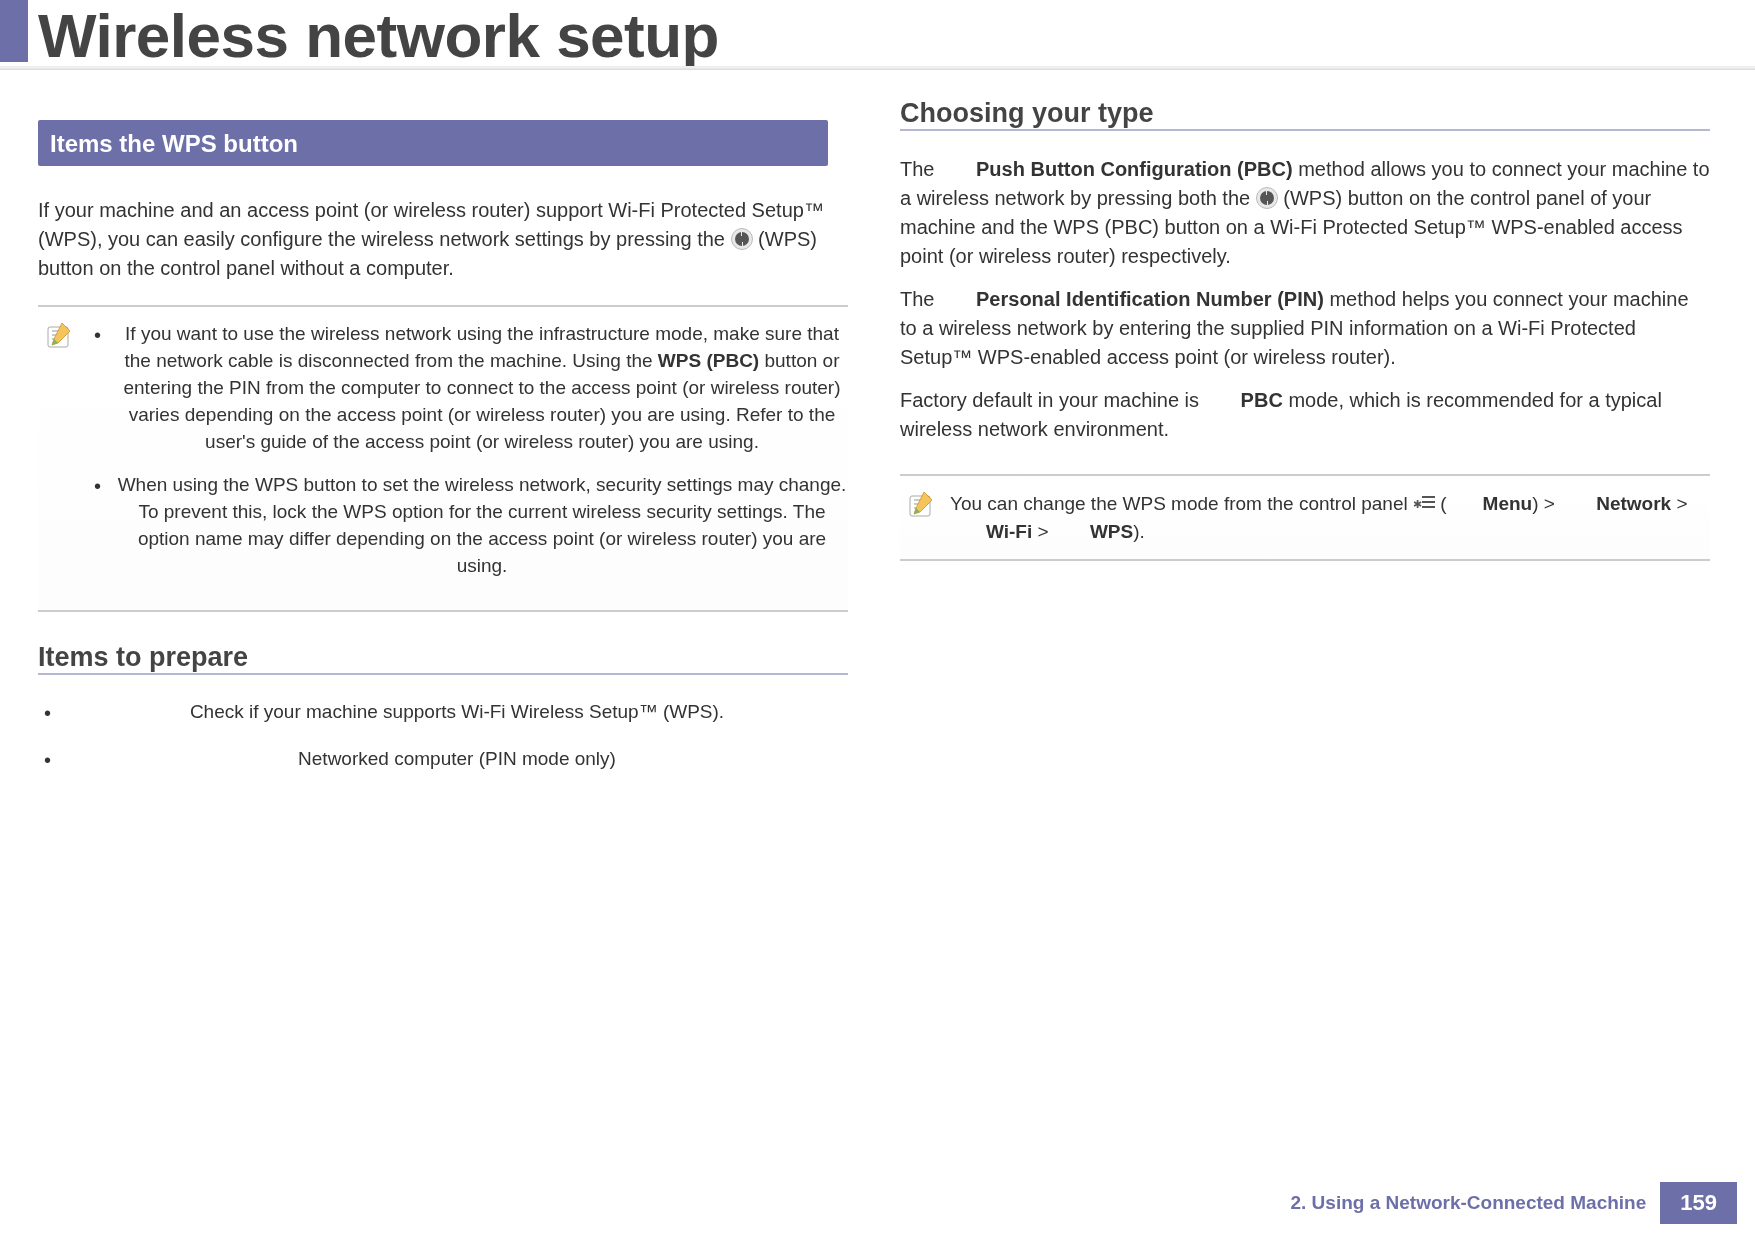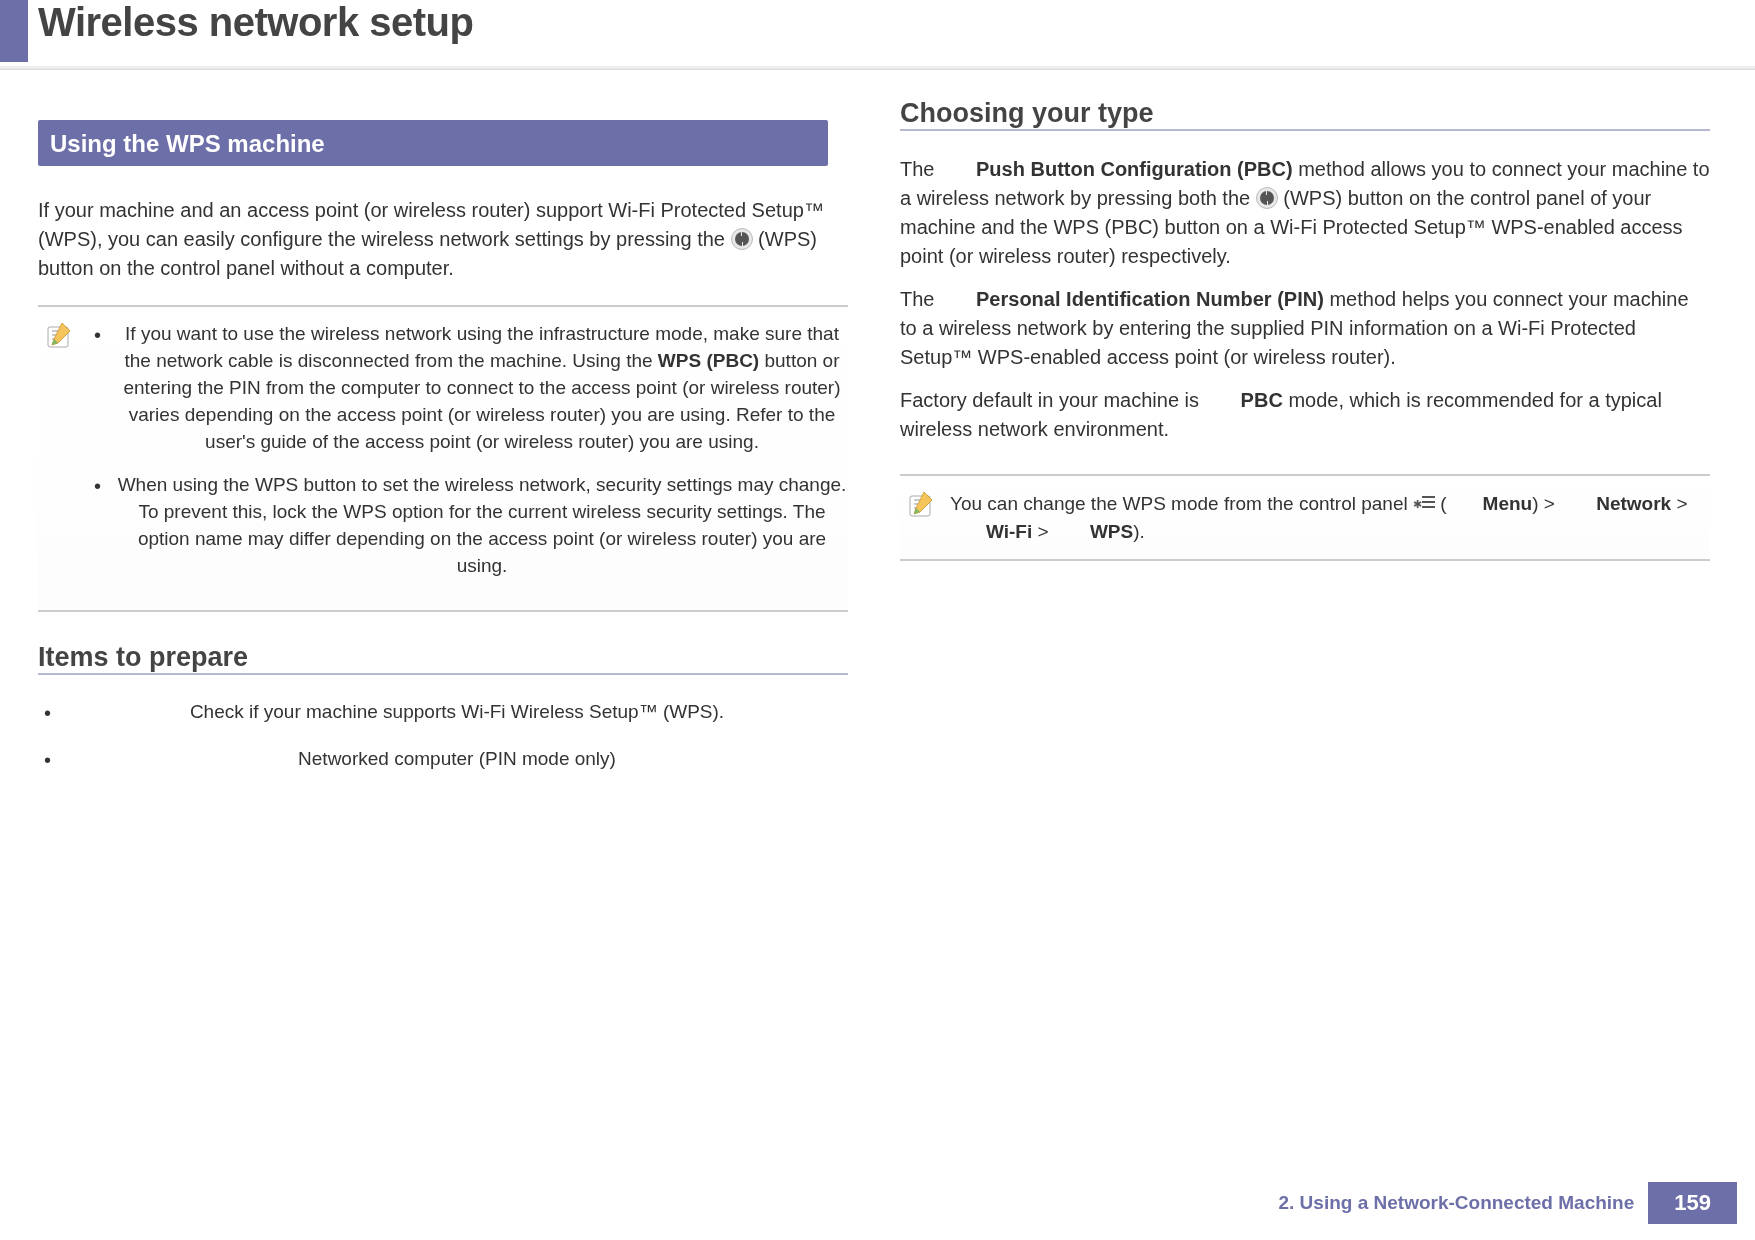--- a/index.html
+++ b/index.html
@@ -1,21 +1,21 @@
 <!DOCTYPE html>
 <html><head>
 <meta charset="utf-8">
 <style>
   * { box-sizing: border-box; margin: 0; padding: 0; }
   html, body { width: 1755px; height: 1240px; font-family: "Myriad Pro", "Segoe UI", Arial, sans-serif; color: #333; background: #fff; }
   .page { position: relative; width: 1755px; height: 1240px; }
 
   
   .header-band { position: absolute; top: 0; left: 0; right: 0; height: 62px; }
-  .header-title { position: absolute; top: 0; left: 38px; font-size: 40px; font-weight: 700; color: #444; letter-spacing: -0.5px; }
+  .header-title { position: absolute; top: 0; left: 38px; font-size: 62px; font-weight: 700; color: #444; letter-spacing: -0.5px; }
   .header-tab { position: absolute; top: 0; left: 0; width: 28px; height: 62px; background: #6d6fa8; }
   .header-rule { position: absolute; top: 66px; left: 0; right: 0; height: 4px; background: linear-gradient(#f3f3f3,#e5e5e5); border-top:1px solid #eee; border-bottom:1px solid #ddd; }
 
   
   .col { position: absolute; width: 810px; }
   .col-left { top: 120px; left: 38px; }
   .col-right { top: 98px; left: 900px; }
 
   
   .section-bar { background: #6d6fa8; color: #fff; font-weight: 700; font-size: 24px; padding: 10px 16px 8px 12px; border-radius: 2px; width: 790px; margin-bottom: 30px; }
@@ -40,37 +40,37 @@
   ul.bullets > li { position: relative; font-size: 19px; line-height: 1.42; margin-bottom: 16px; color:#333;text-align:center; }
   ul.bullets > li::before { content: "•"; position: absolute; left: -22px; top: 0; font-size: 20px; color:#333; }
   ul.bullets.tight > li { margin-bottom: 20px; }
 
   
   .subhead { font-size: 27px; font-weight: 700; color: #444; border-bottom: 2px solid #b6b7d0; padding-bottom: 0; margin-bottom: 24px; margin-top: 28px; }
 
   
   .footer { position: absolute; bottom: 16px; right: 18px; display:flex; align-items:center; gap:0; }
   .footer-chapter { font-size: 19px; font-weight: 700; color: #6d6fa8; padding-right: 14px; margin-left: 36px; }
-  .footer-page { background: #6d6fa8; color: #fff; font-weight: 700; font-size: 22px; padding: 8px 26px; }
+  .footer-page { background: #6d6fa8; color: #fff; font-weight: 700; font-size: 22px; padding: 8px 20px; }
 
 </style>
 </head>
 <body>
 
 <div class="page">
 
   <div class="header-band">
     <div class="header-tab"></div>
     <div class="header-title">Wireless network setup</div>
   </div>
   <div class="header-rule"></div>
 
   <div class="col col-left">
 
-    <div class="section-bar">Using the WPS machine</div>
+    <div class="section-bar">Items the WPS button</div>
 
     <p class="para">
       <span>If your machine and an access point (or wireless router) support Wi-Fi Protected Setup™ (WPS), you can easily configure the wireless network settings by pressing the </span>
       <span class="wps-icon"></span>
       <span>(WPS) button on the control panel without a computer.</span>
     </p>
 
     <div class="note">
       <span class="note-icon">
         <svg viewBox="0 0 30 30">

